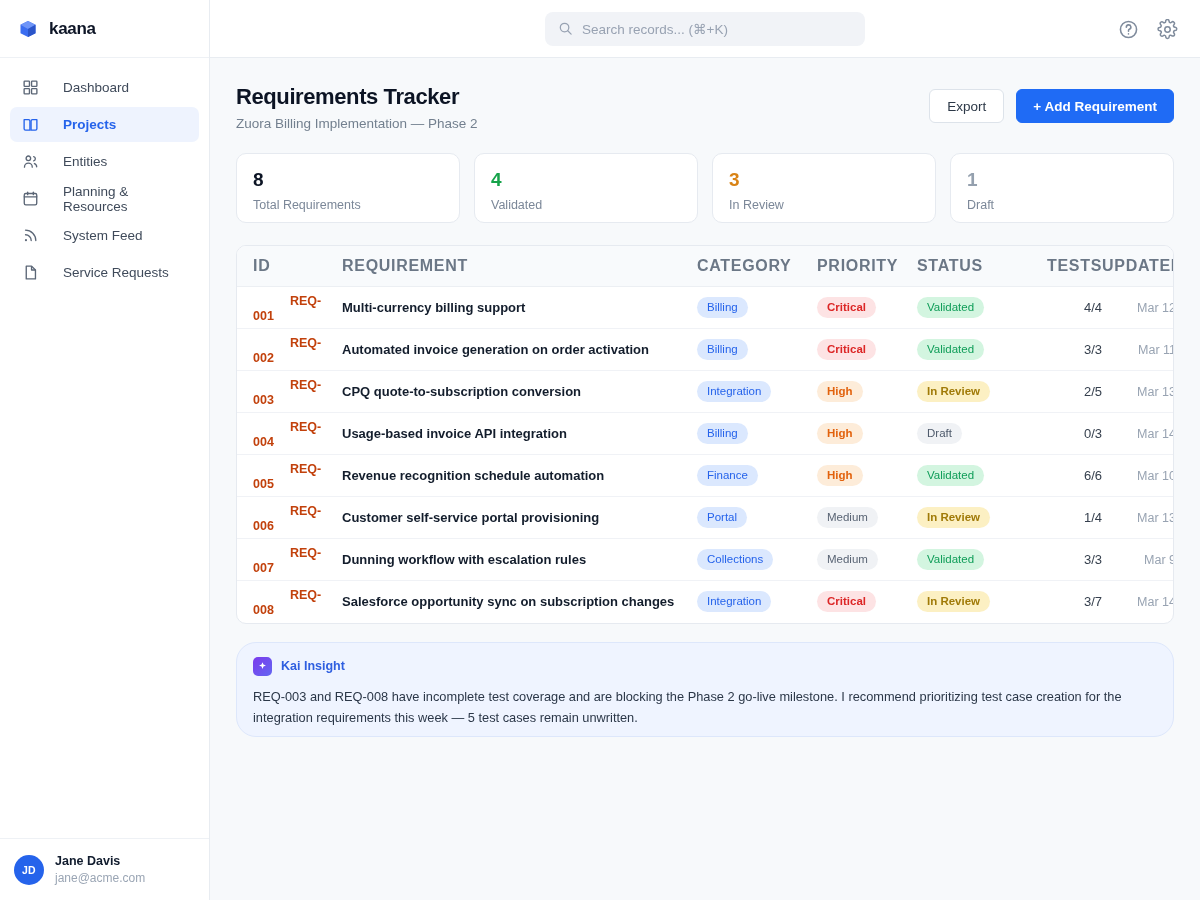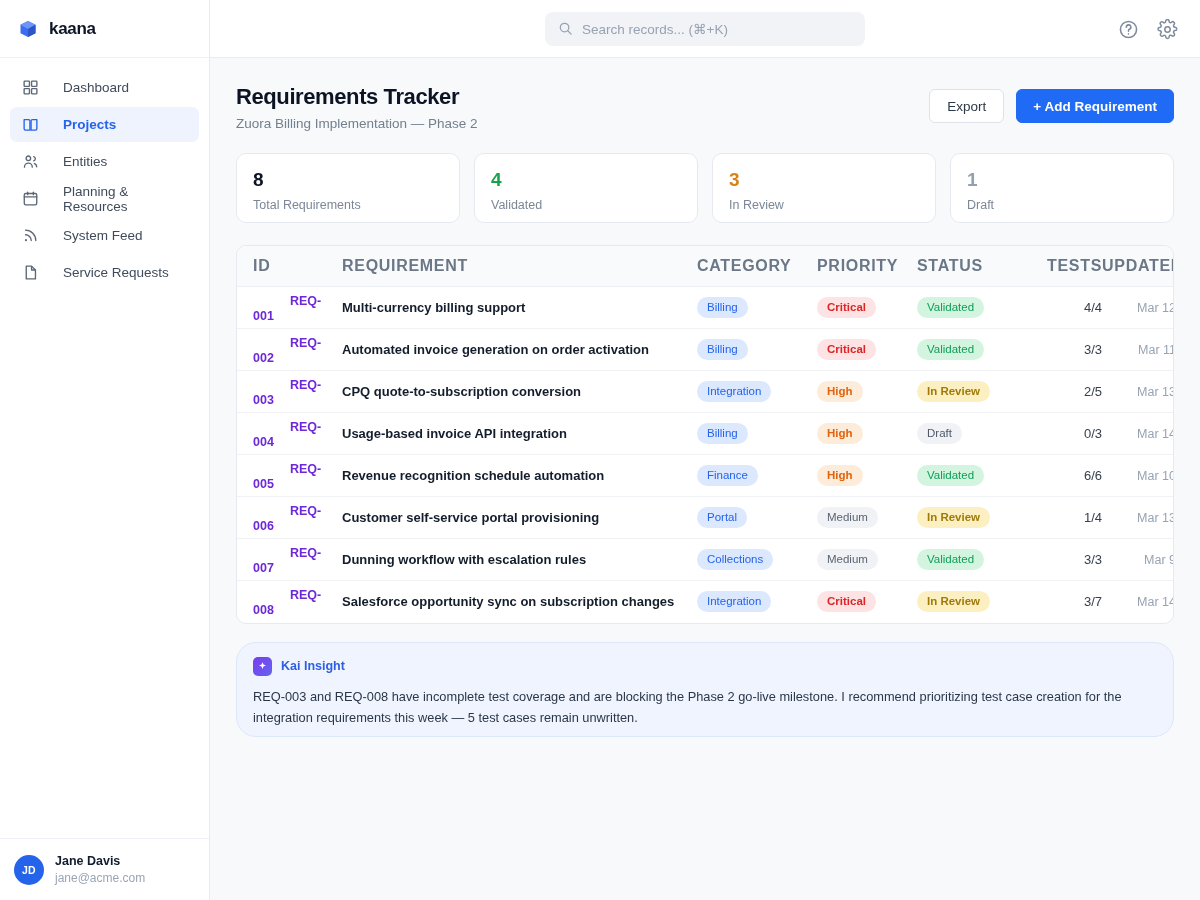--- a/index.html
+++ b/index.html
@@ -159,21 +159,21 @@
   tbody tr:last-child td { border-bottom: none; }
 
   .c-id      { width: 105px; padding-left: 16px !important; }
   .c-req     { width: 355px; }
   .c-cat     { width: 120px; }
   .c-pri     { width: 100px; }
   .c-sta     { width: 110px; }
   .c-tst     { width: 75px;  text-align: right; }
   .c-upd     { width: 90px;  text-align: right; padding-right: 16px !important; }
 
-  .req-id { color: #6d28d9; font-weight: bold; font-size: 12.5px; cursor: pointer; padding-left: 37px; }
+  .req-id { color: #c2410c; font-weight: bold; font-size: 12.5px; cursor: pointer; padding-left: 37px; }
   .req-title { color: #131d2c; font-weight: bold; font-size: 13px; }
   .tests-val { color: #36404e; font-size: 13px; }
   .updated-val { color: #98a3b2; font-size: 12.5px; }
 
   .pill {
     display: inline-block;
     padding: 3px 10px;
     border-radius: 999px;
     font-size: 11.5px;
     line-height: 15px;

